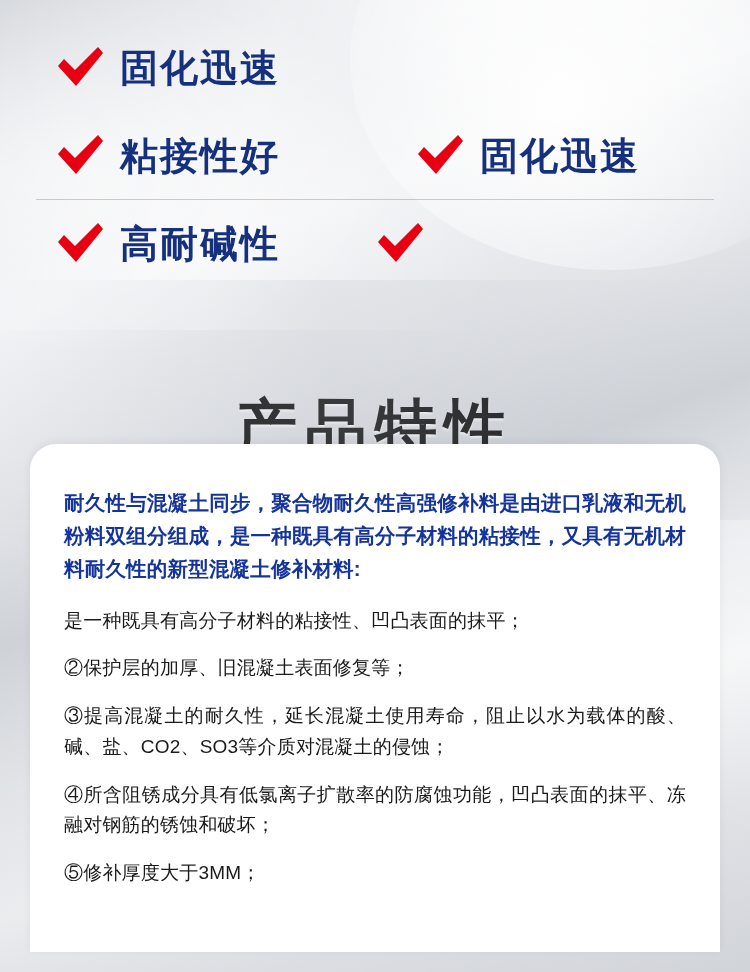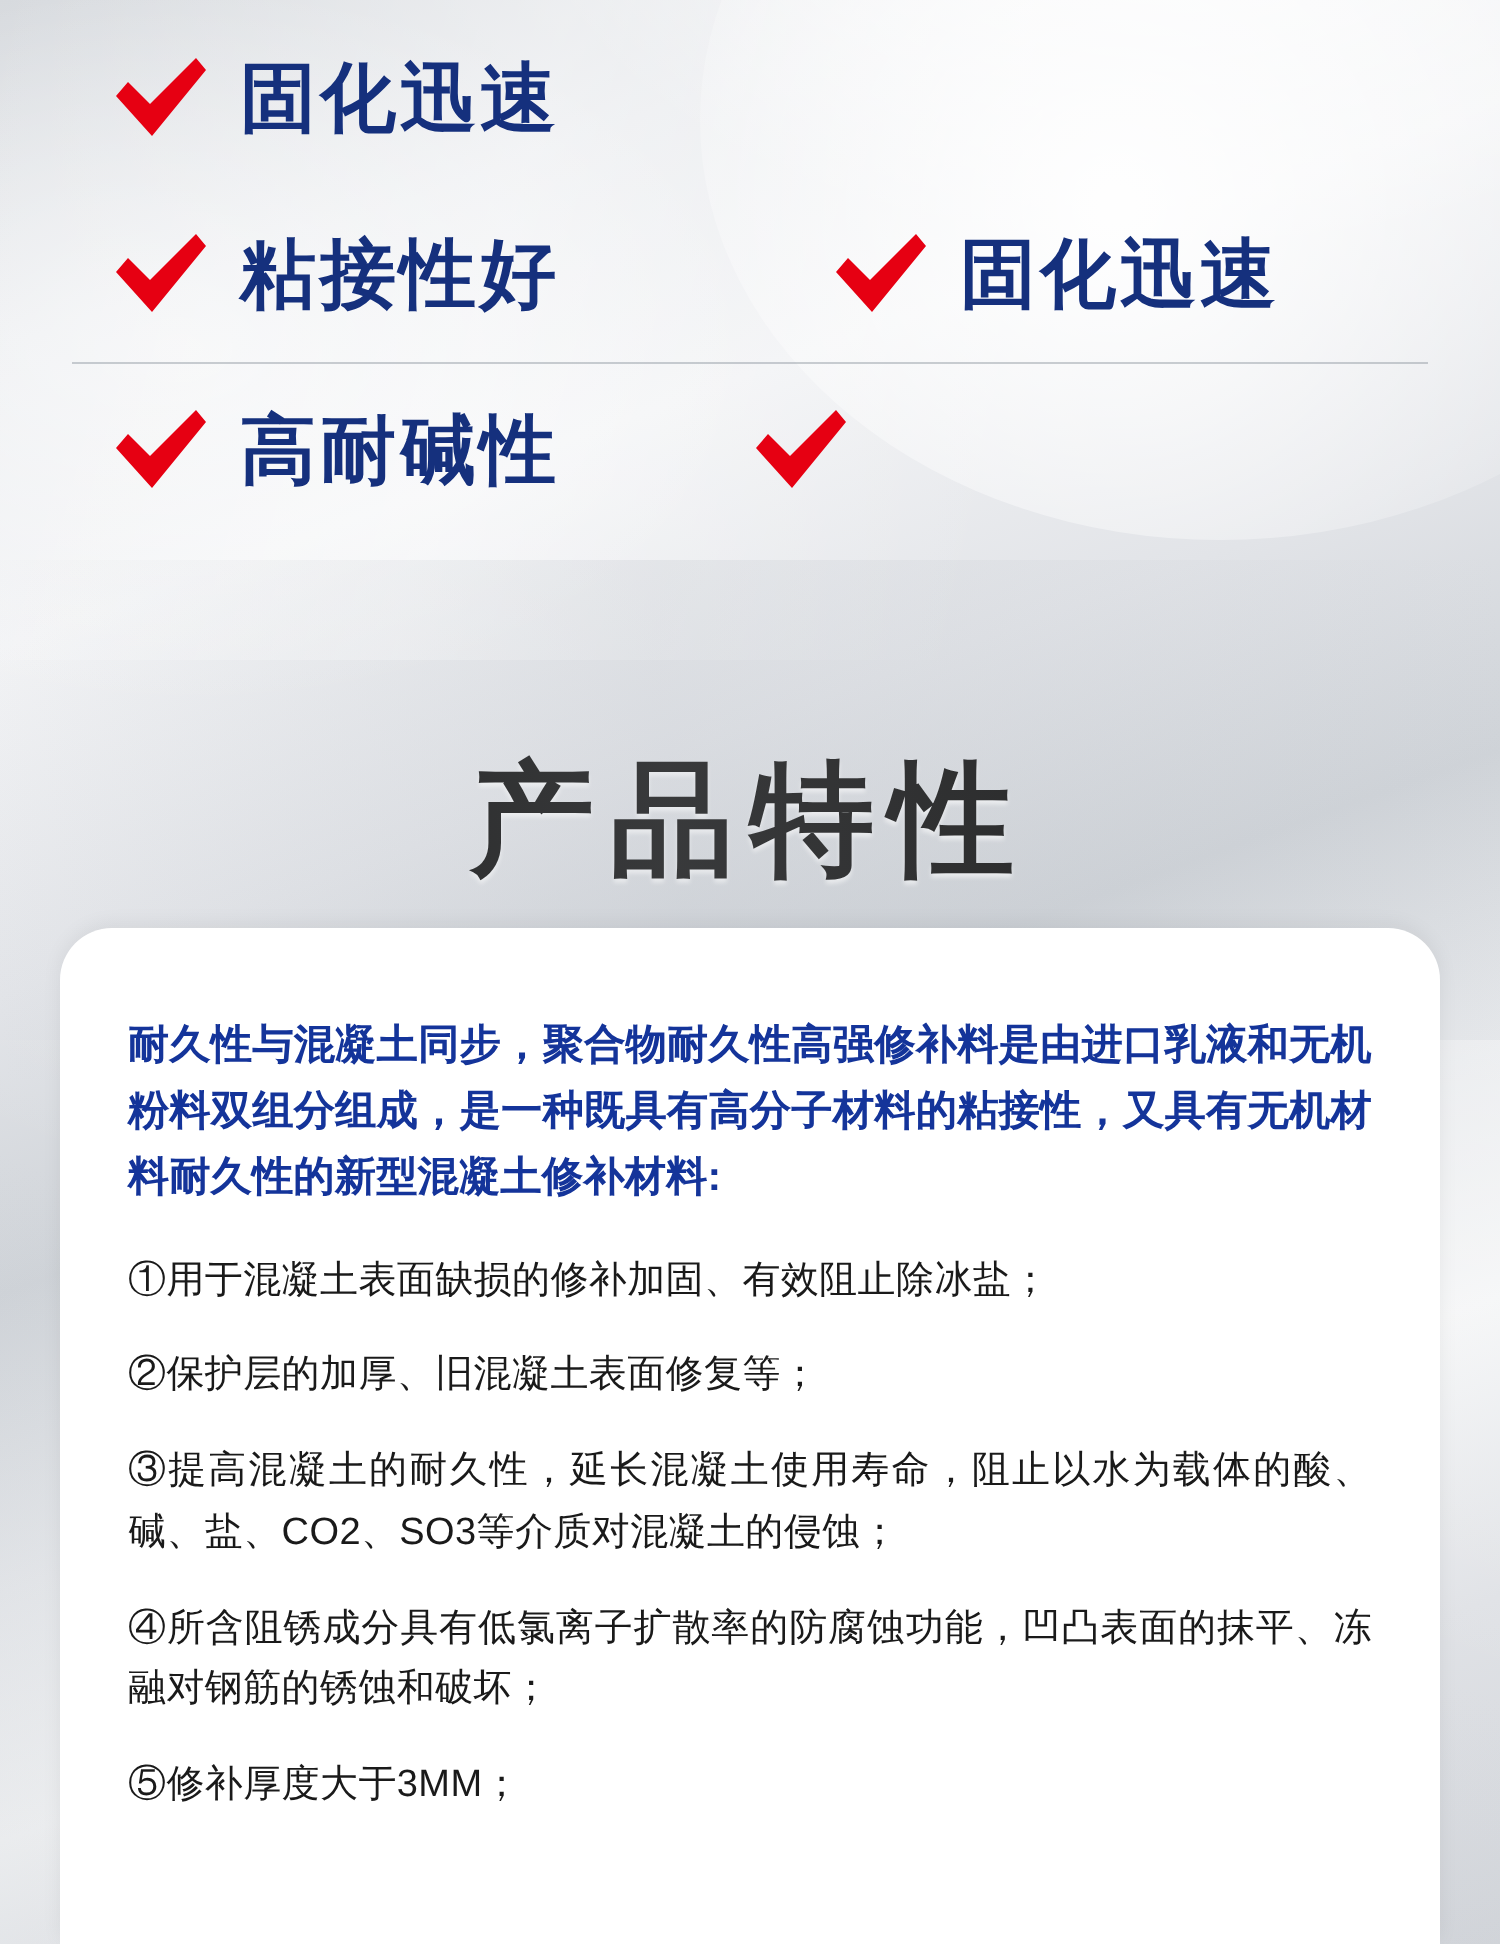--- a/index.html
+++ b/index.html
@@ -53,21 +53,21 @@
     width: 520px;
     height: 420px;
     border-radius: 50%;
     background: radial-gradient(circle at 40% 60%, rgba(255,255,255,0.95) 0%, rgba(255,255,255,0.35) 45%, rgba(255,255,255,0) 72%);
     pointer-events: none;
   }
 
   
   .features {
     position: relative;
-    padding: 6px 0 0 0;
+    padding: 24px 0 0 0;
   }
   .feature-row {
     display: flex;
     align-items: center;
     height: 88px;
     padding-left: 54px;
     box-sizing: border-box;
   }
   .feature-row.with-rule {
     border-bottom: 1px solid rgba(140,148,158,0.45);
@@ -110,21 +110,21 @@
     letter-spacing: 8px;
     margin-top: 98px;
     margin-bottom: 0;
     text-shadow: 0 2px 2px rgba(255,255,255,0.7);
   }
 
   
   .card {
     position: absolute;
     left: 30px;
-    top: 464px;
+    top: 444px;
     width: 690px;
     height: 508px;
     background: #ffffff;
     border-radius: 26px 26px 0 0;
     box-sizing: border-box;
     padding: 42px 34px 0 34px;
     box-shadow: 0 -2px 10px rgba(0,0,0,0.06);
   }
 
   .lead {
@@ -205,20 +205,20 @@
         </span>
       </div>
     </div>
 
   </div>
 
   <h1 class="section-title">产品特性</h1>
 
   <div class="card">
     <p class="lead">耐久性与混凝土同步，聚合物耐久性高强修补料是由进口乳液和无机粉料双组分组成，是一种既具有高分子材料的粘接性，又具有无机材料耐久性的新型混凝土修补材料:</p>
-    <p class="item">①用于混凝土表面缺损的修补加固、有效阻止除冰盐；</p>
+    <p class="item">是一种既具有高分子材料的粘接性、凹凸表面的抹平；</p>
     <p class="item">②保护层的加厚、旧混凝土表面修复等；</p>
     <p class="item">③提高混凝土的耐久性，延长混凝土使用寿命，阻止以水为载体的酸、碱、盐、CO2、SO3等介质对混凝土的侵蚀；</p>
     <p class="item">④所含阻锈成分具有低氯离子扩散率的防腐蚀功能，凹凸表面的抹平、冻融对钢筋的锈蚀和破坏；</p>
     <p class="item">⑤修补厚度大于3MM；</p>
   </div>
 
 </div>
 
 </body></html>

